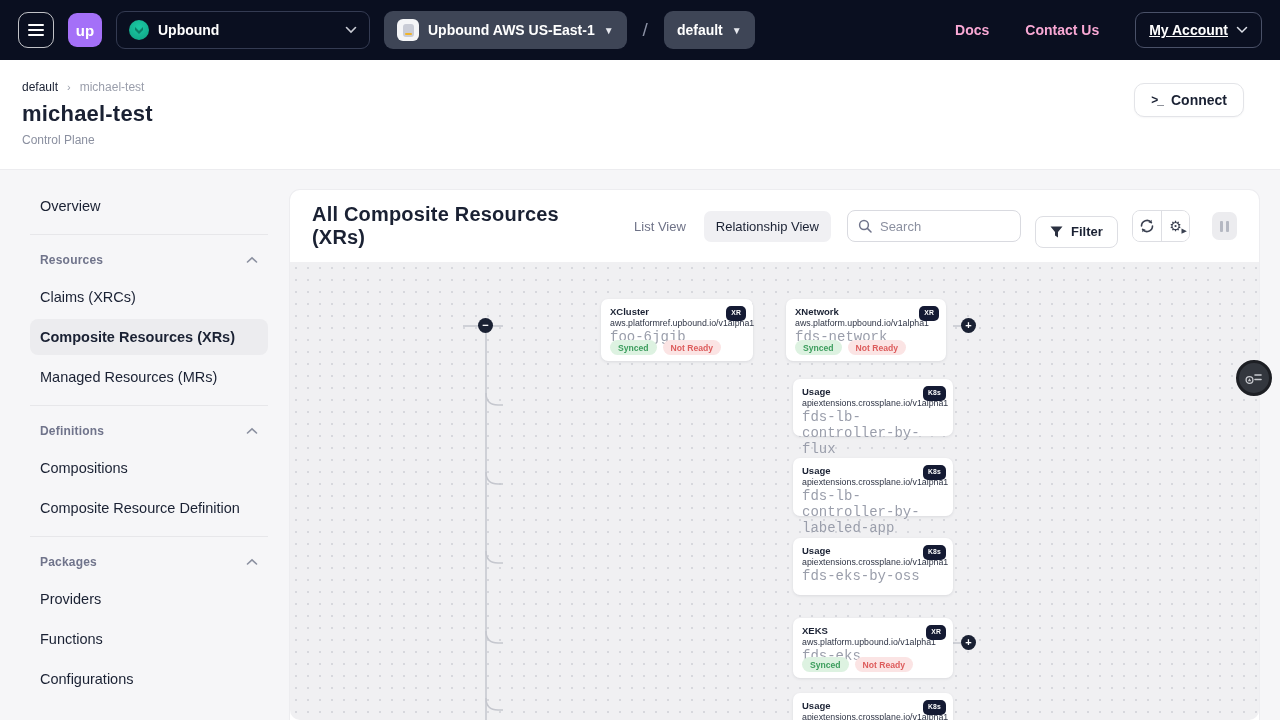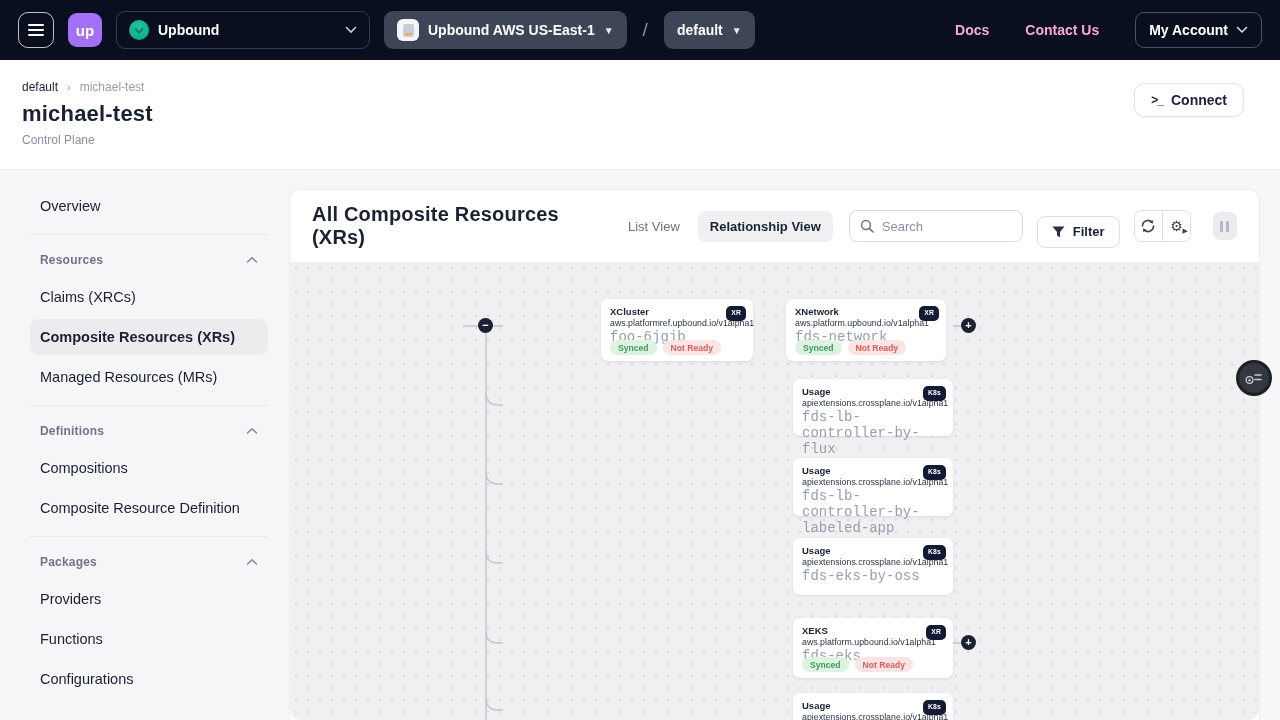--- a/index.html
+++ b/index.html
@@ -23,21 +23,21 @@
   .cp-tile { width:22px; height:22px; background:#F4F5F7; border-radius:6px; display:flex; align-items:center;
     justify-content:center; }
   .cp-tile .mini { width:11px; height:13px; background:#C9CCD6; border-radius:3px; position:relative; }
   .cp-tile .mini::after { content:""; position:absolute; left:2px; right:2px; bottom:2px; height:2px;
     background:#F0B429; border-radius:1px; }
   .caret { font-size:10px; color:#E7E9EF; }
   .slash { color:#8A90A3; font-size:19px; font-weight:300; margin:0 2px; }
   .nav-right { margin-left:auto; display:flex; align-items:center; gap:36px; }
   .navlink { color:#f9a8d4; font-size:14px; font-weight:600; cursor:pointer; }
   .account { height:36px; border:1px solid #4A5168; border-radius:9px; display:flex; align-items:center; gap:8px;
-    color:#fff; padding:0 13px; font-size:14px; font-weight:600; cursor:pointer; }
+    color:#fff; padding:0 13px; font-size:14px; font-weight:600; cursor:pointer;text-decoration:underline; }
 
   
   .pagehead { height:110px; background:#fff; border-bottom:1px solid #ECECEF; padding:20px 36px 0 22px; position:relative; }
   .crumbs { display:flex; align-items:center; gap:9px; font-size:12px; }
   .crumbs .root { color:#1A2133; cursor:pointer; }
   .crumbs .sep { color:#9A9EAB; font-size:11px; }
   .crumbs .cur { color:#9A9EAB; }
   .ptitle { font-size:22px; font-weight:700; margin-top:7px; letter-spacing:.2px; }
   .psub { font-size:12px; color:#8B90A0; margin-top:6px; }
   .connect { position:absolute; right:36px; top:23px; height:34px; border:1px solid #E3E4E8; background:#fff;
@@ -58,21 +58,21 @@
     font-size:12px; font-weight:700; color:#70748B; letter-spacing:.2px; margin-top:4px; }
   .chev-up svg { display:block; }
 
   
   .maincard { position:absolute; left:290px; top:20px; width:969px; height:540px; background:#fff;
     border-radius:10px; box-shadow:0 0 0 1px rgba(20,25,50,.04); }
   .toolbar { height:72px; display:flex; align-items:center; padding:0 22px; gap:14px; }
   .mheading { font-size:20px; font-weight:700; letter-spacing:.2px; }
   .tabs { display:flex; align-items:center; margin-left:26px; gap:6px; }
   .tab { font-size:13px; color:#6E7287; font-weight:500; padding:8px 12px; border-radius:7px; cursor:pointer; white-space:nowrap; }
-  .tab.active { background:#F0F0F3; color:#1A2133; font-weight:700; }
+  .tab.active { background:#F0F0F3; color:#1A2133; font-weight:400; }
   .search { width:185px; height:32px; border:1px solid #D9DAE0; border-radius:8px; display:flex; align-items:center;
     gap:8px; padding:0 10px; margin-left:2px; }
   .search input { border:none; outline:none; width:130px; font-size:13px; color:#1A2133; background:transparent;
     font-family:"Liberation Sans", sans-serif; }
   .search input::placeholder { color:#8B90A0; }
   .filterbtn { height:32px; border:1px solid #DDDEE3; border-radius:8px; background:#fff; display:flex;
     align-items:center; gap:8px; padding:0 14px; font-size:13px; font-weight:700; color:#1A2133; cursor:pointer;margin-top:11px; }
   .icongroup { height:32px; border:1px solid #DDDEE3; border-radius:8px; display:flex; overflow:hidden; }
   .igbtn { width:32px; height:100%; display:flex; align-items:center; justify-content:center; cursor:pointer; background:#fff; }
   .igbtn + .igbtn { border-left:1px solid #DDDEE3; }

